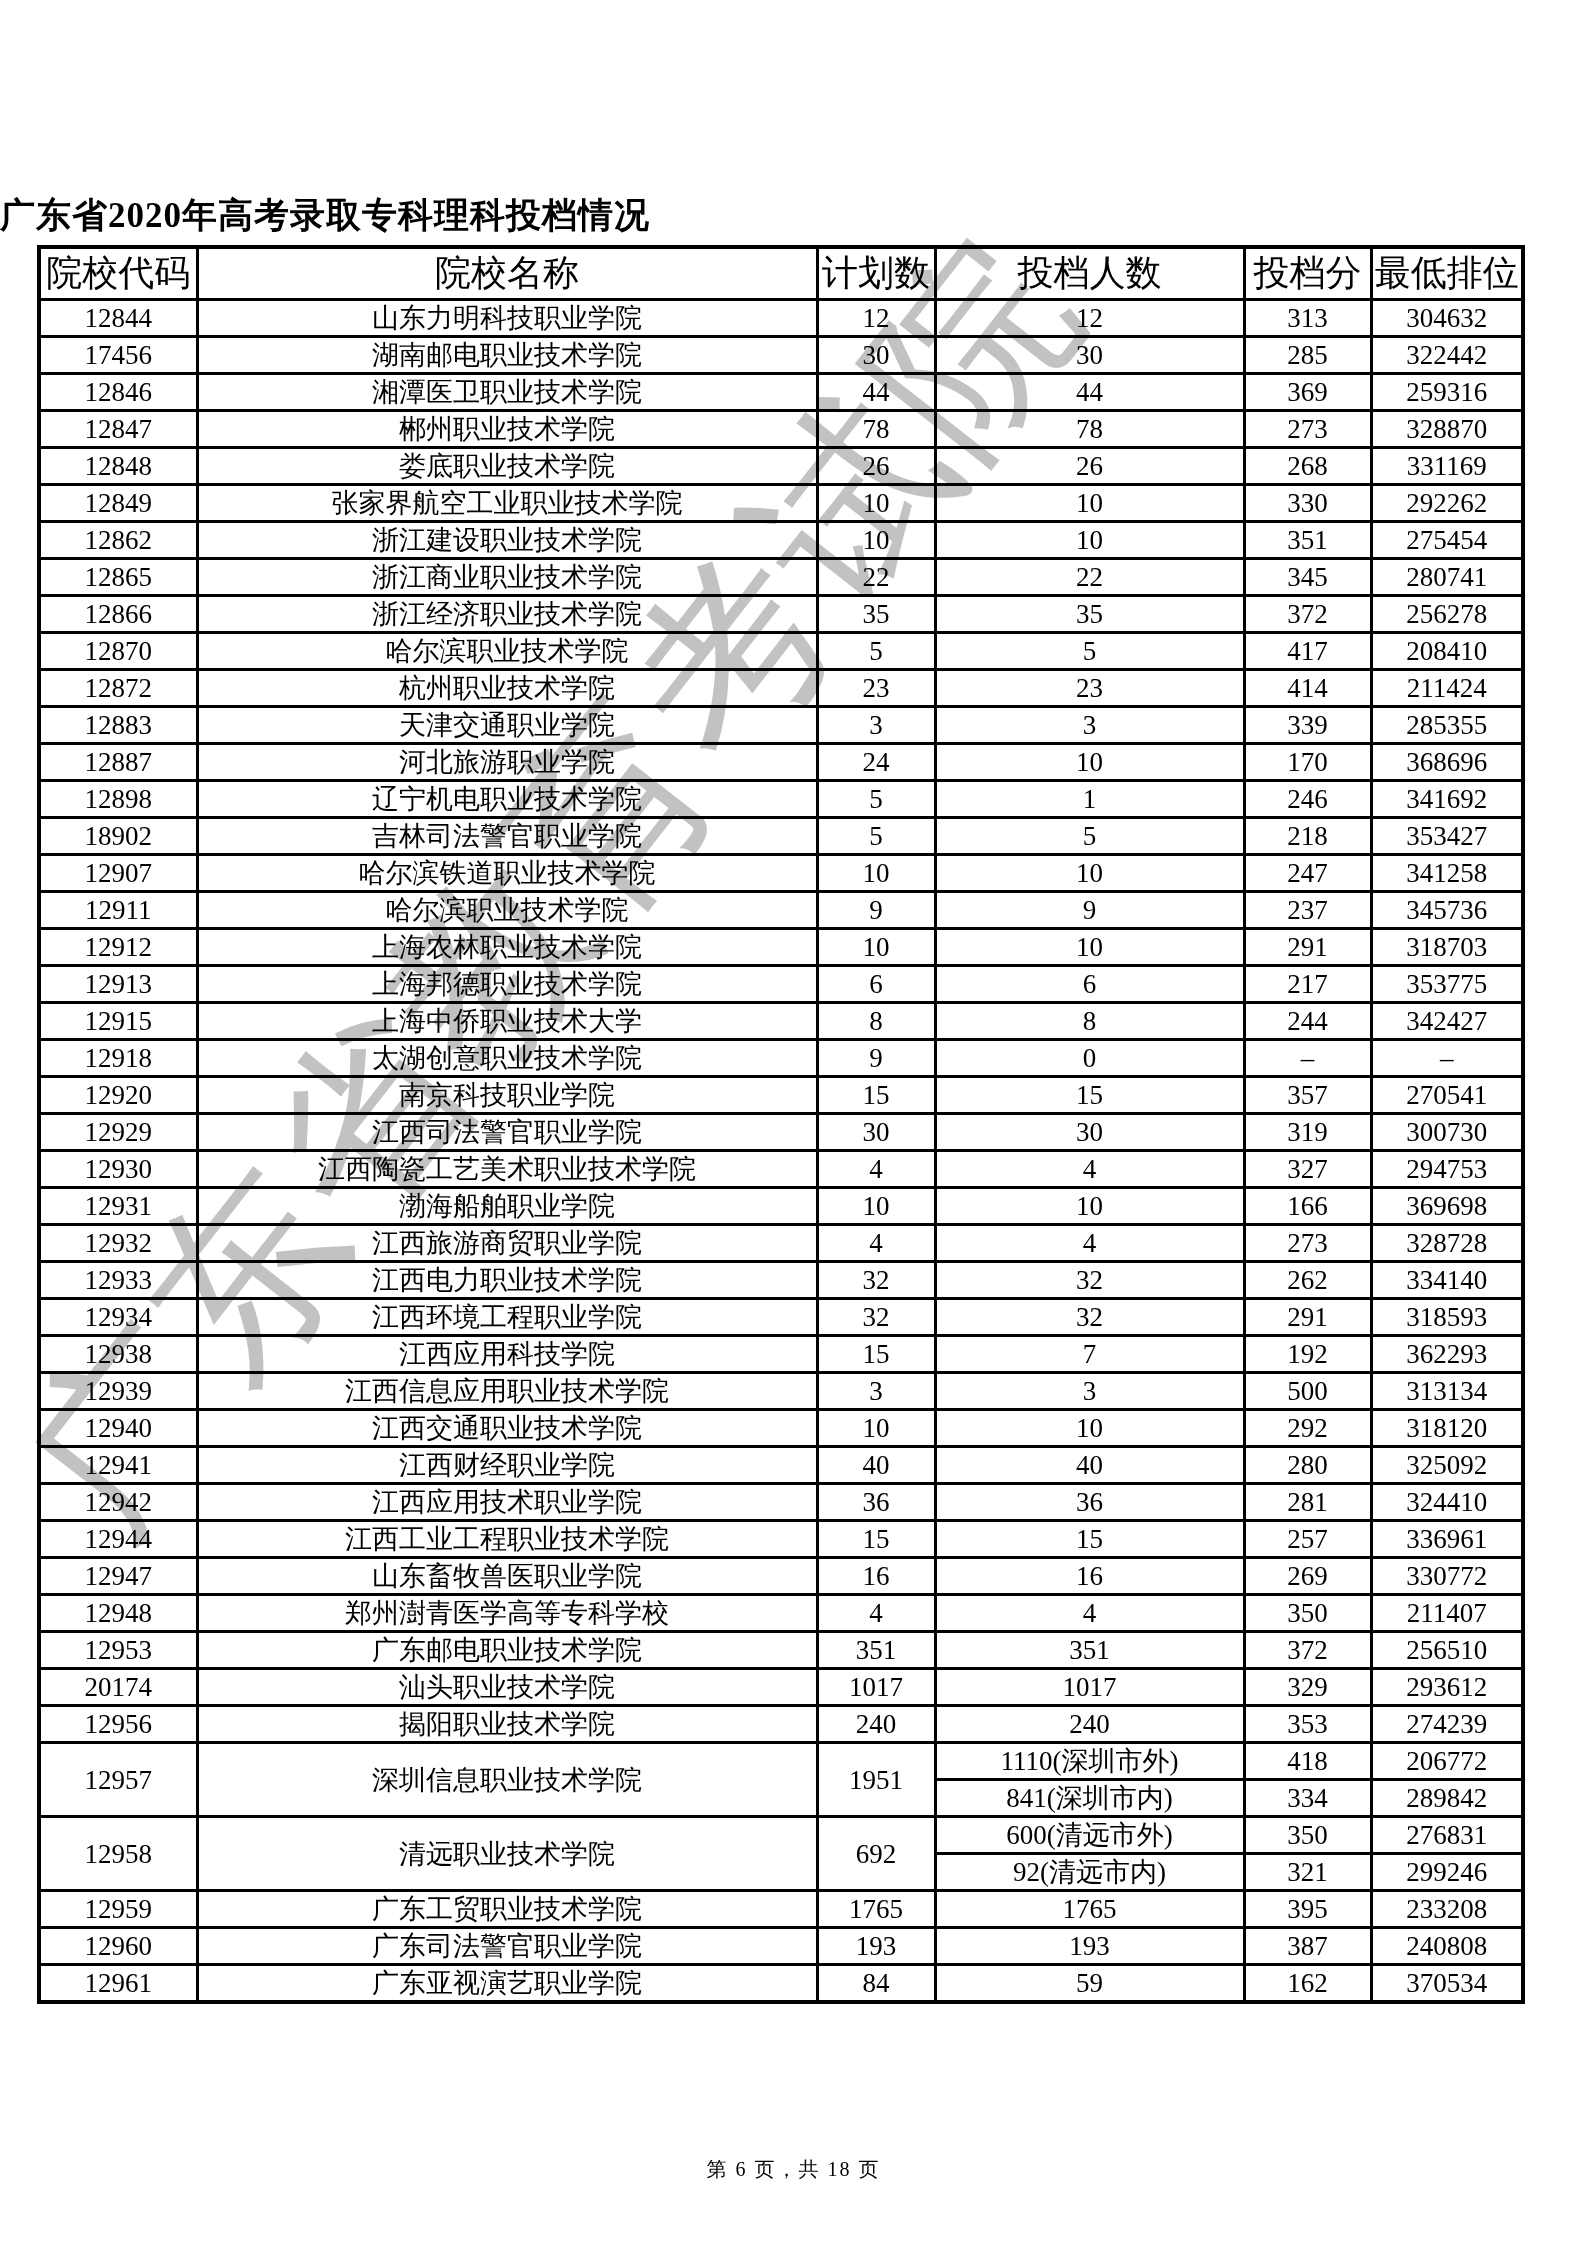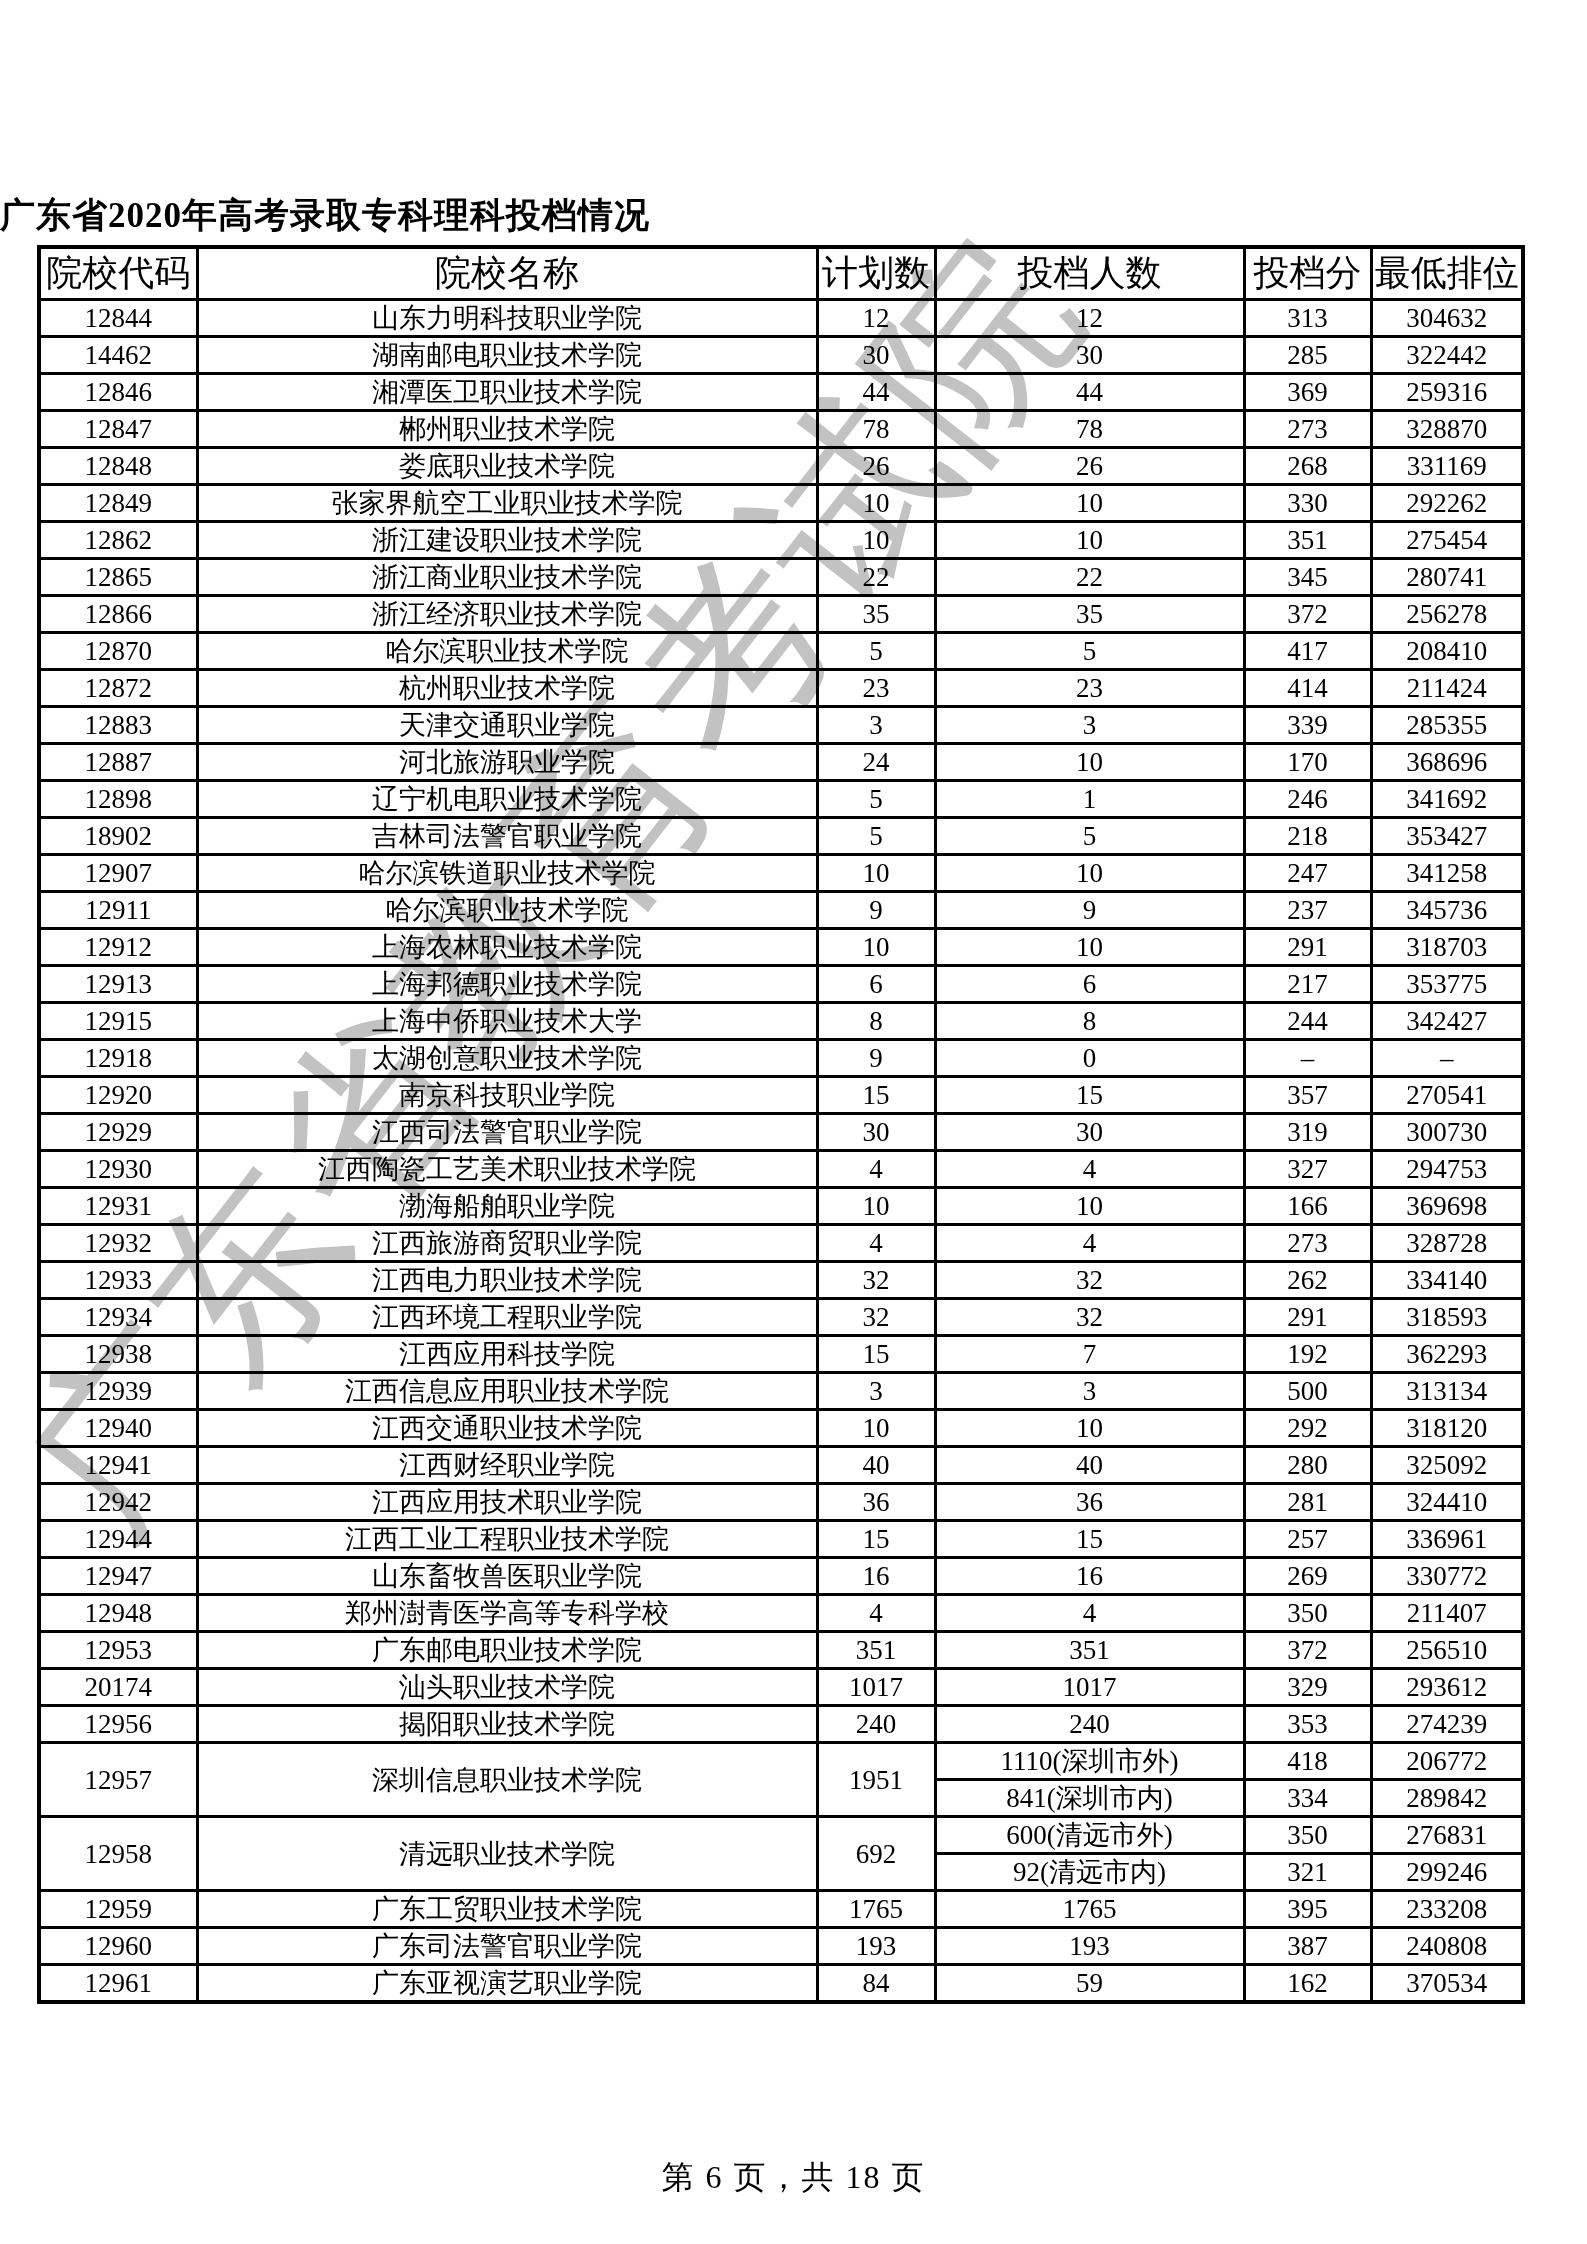--- a/index.html
+++ b/index.html
@@ -68,21 +68,21 @@
     height:34px;
     line-height:34px;
     font-size:27px;
   }
   .page-footer {
     position:absolute;
     top:2156px;
     left:0;
     width:100%;
     text-align:center;
-    font-size:32px;
+    font-size:20px;
     z-index:2;
     letter-spacing:2px;
   }
 </style>
 </head>
 <body>
 
 <div class="page">
 
   <div class="watermark">广东省教育考试院</div>
@@ -111,21 +111,21 @@
     <tbody>
         <tr>
           <td>12844</td>
           <td>山东力明科技职业学院</td>
           <td>12</td>
           <td>12</td>
           <td>313</td>
           <td>304632</td>
         </tr>
         <tr>
-          <td>14462</td>
+          <td>17456</td>
           <td>湖南邮电职业技术学院</td>
           <td>30</td>
           <td>30</td>
           <td>285</td>
           <td>322442</td>
         </tr>
         <tr>
           <td>12846</td>
           <td>湘潭医卫职业技术学院</td>
           <td>44</td>

